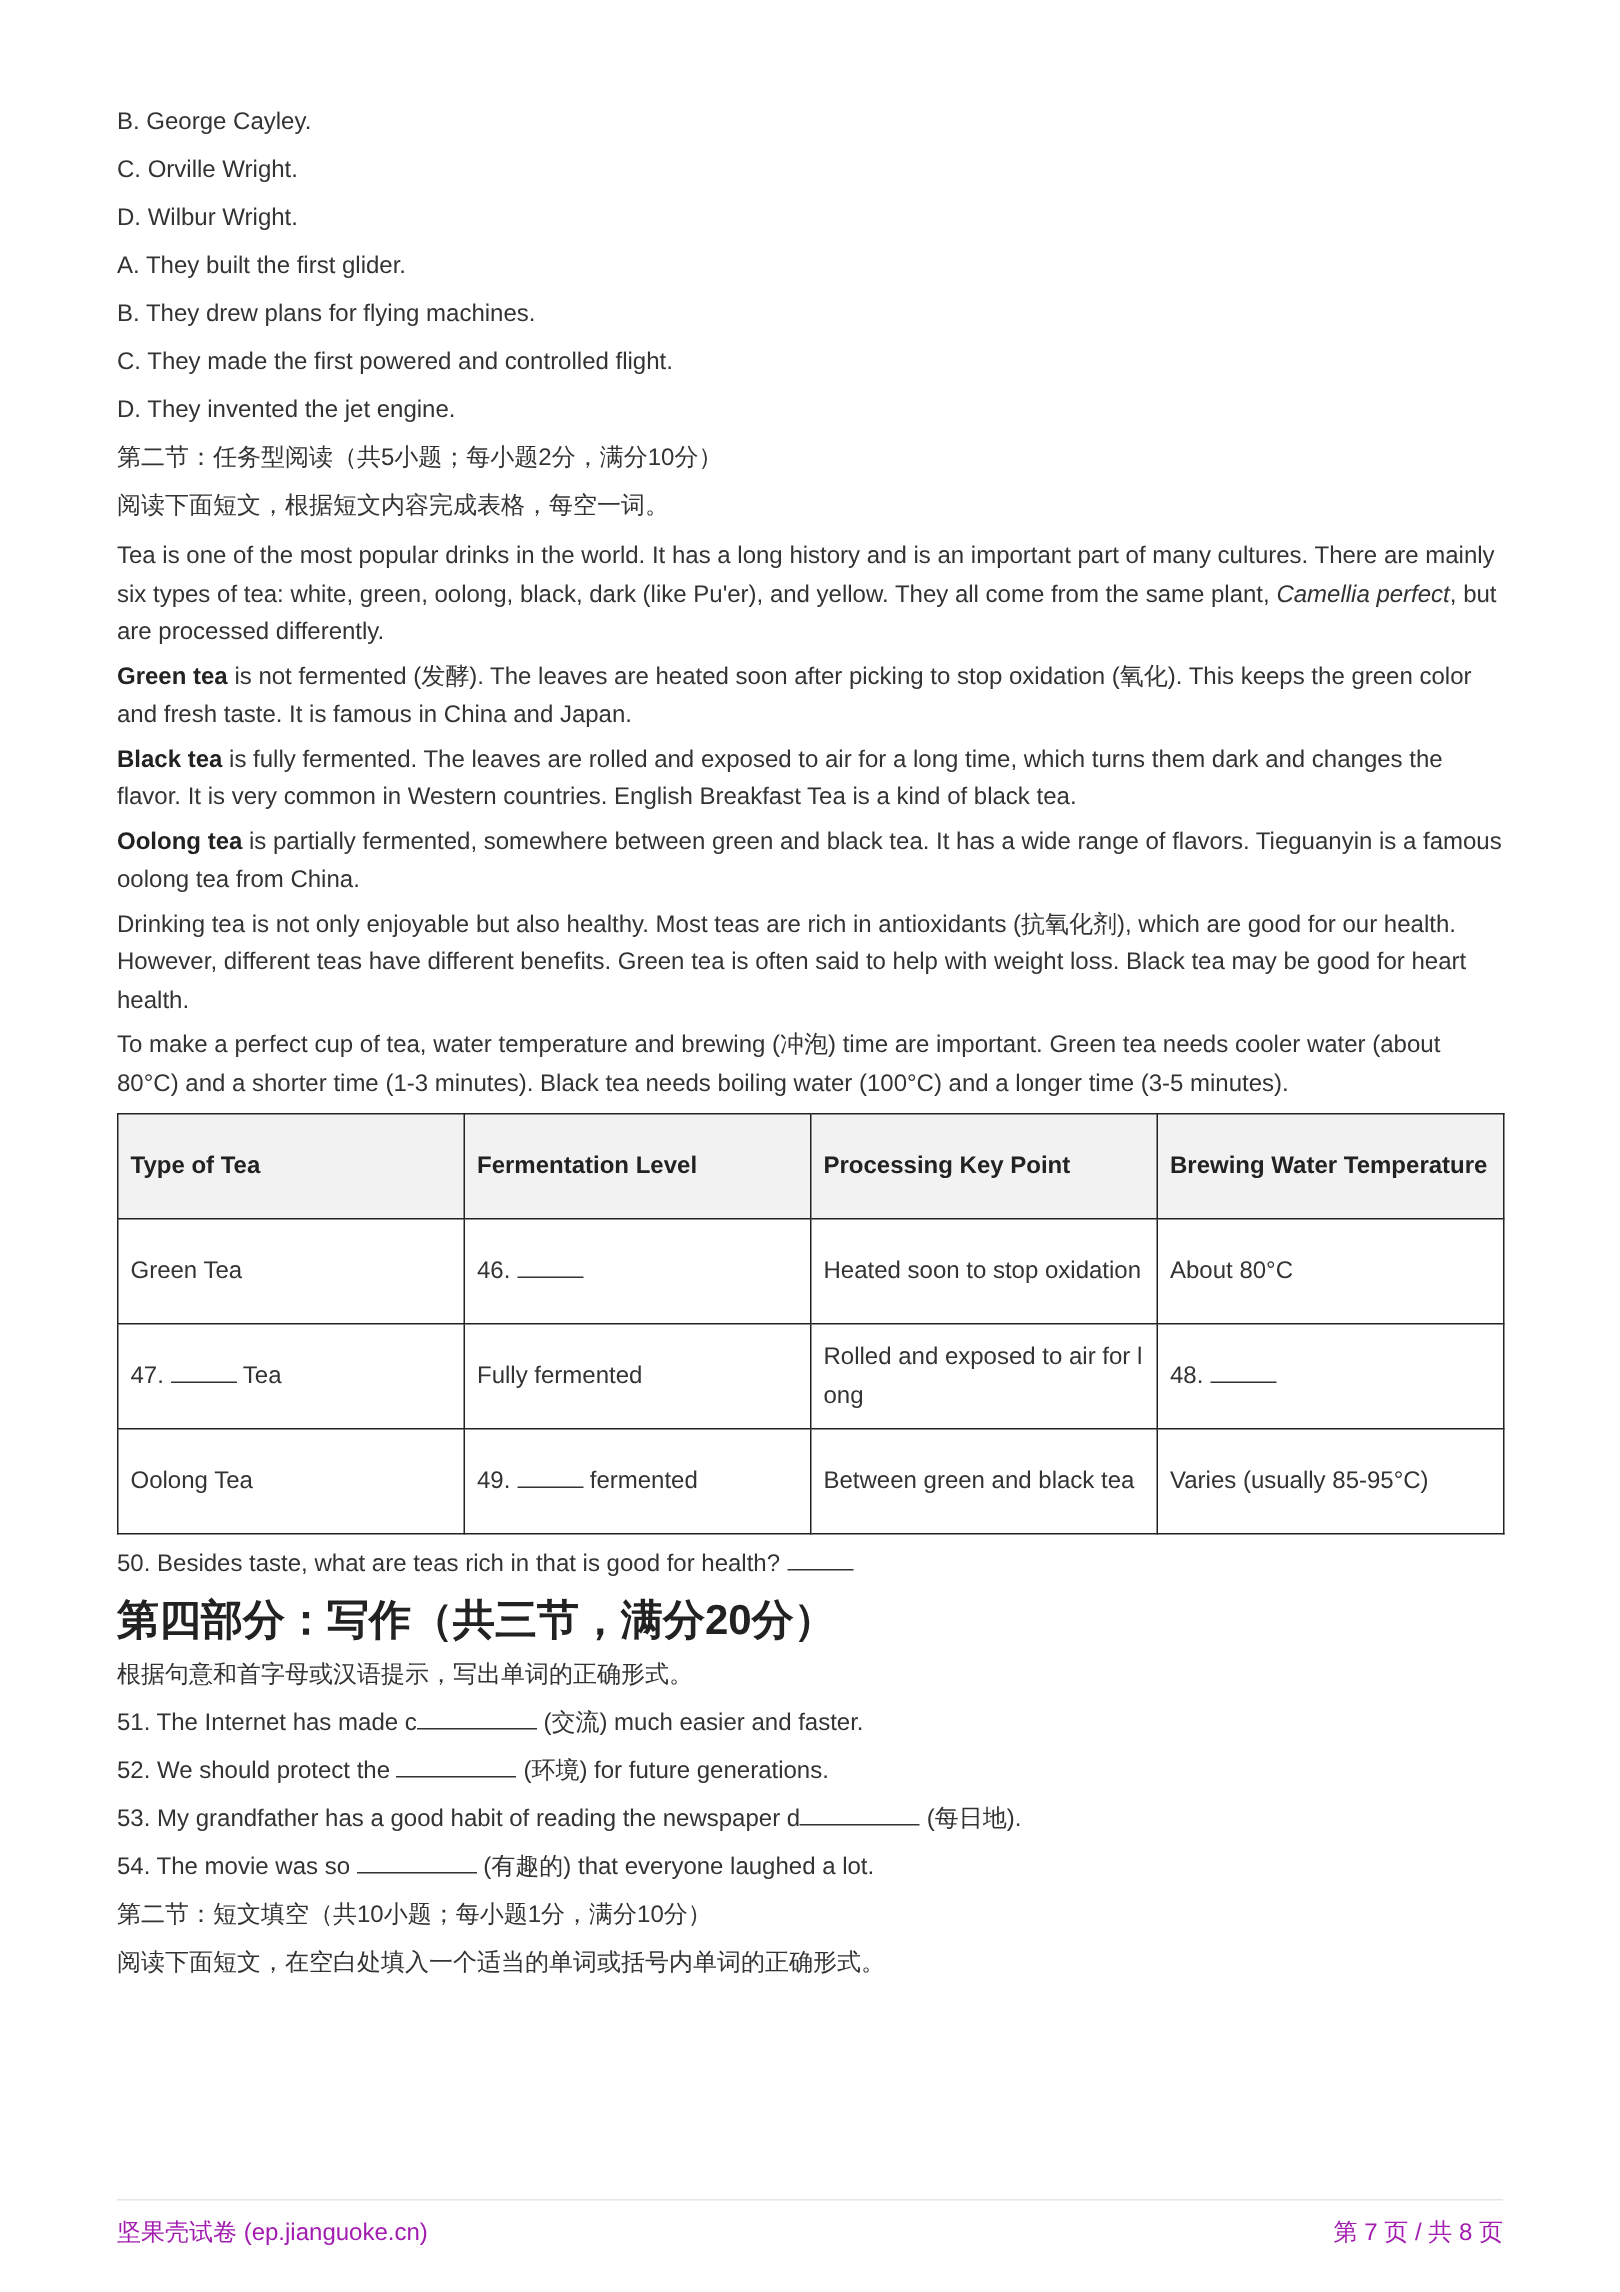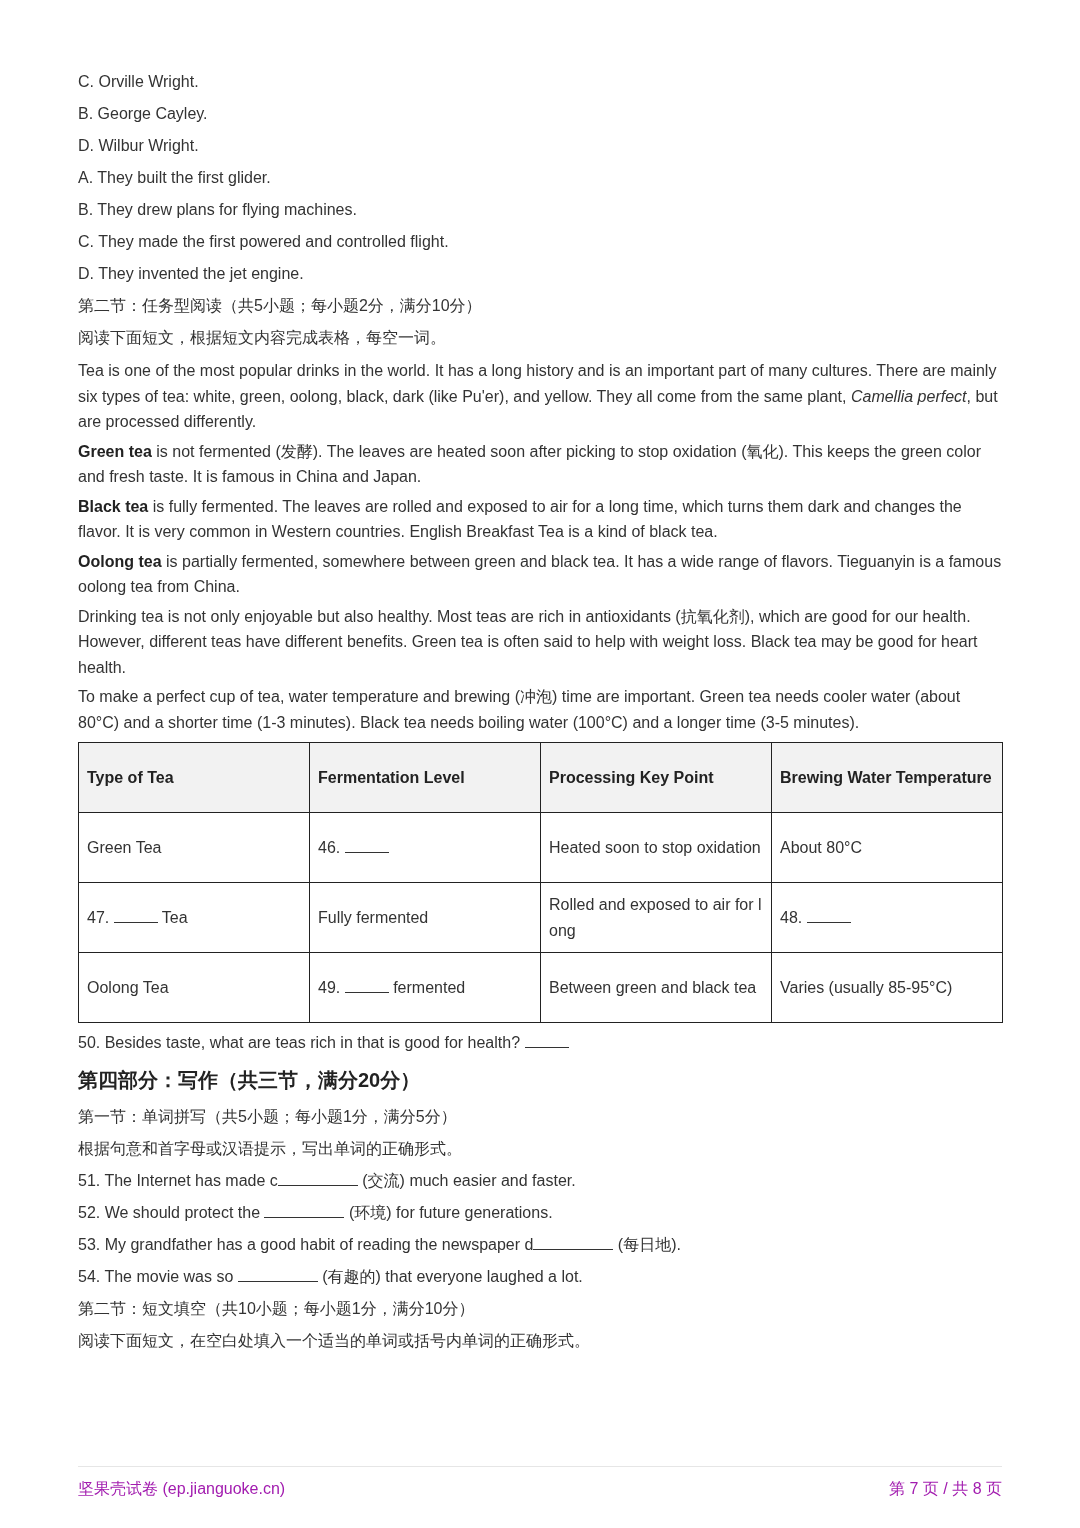--- a/index.html
+++ b/index.html
@@ -53,21 +53,21 @@
     table.tea td { font-weight: normal; color: #333; }
     .blank {
       display: inline-block;
       width: 44px;
       border-bottom: 1px solid #333;
       height: 15px;
       vertical-align: baseline;
     }
     .blank.long { width: 80px; }
     .heading {
-      font-size: 20px;
+      font-size: 28px;
       font-weight: bold;
       color: #222;
       line-height: 42px;
       height: 42px;
       margin-top: 0px;
     }
     .footer {
       position: absolute;
       left: 78px;
       top: 1466px;
@@ -79,22 +79,22 @@
       color: #a21caf;
       font-size: 16px;
       line-height: 24px;
     }
   </style>
 </head>
 <body>
 
 <div class="page">
 
+  <div class="line">B. George Cayley.</div>
   <div class="line">C. Orville Wright.</div>
-  <div class="line">B. George Cayley.</div>
   <div class="line">D. Wilbur Wright.</div>
 
   <div class="line">A. They built the first glider.</div>
   <div class="line">B. They drew plans for flying machines.</div>
   <div class="line">C. They made the first powered and controlled flight.</div>
   <div class="line">D. They invented the jet engine.</div>
 
   <div class="line">第二节：任务型阅读（共5小题；每小题2分，满分10分）</div>
   <div class="line">阅读下面短文，根据短文内容完成表格，每空一词。</div>
 
@@ -144,21 +144,20 @@
         <td>Between green and black tea</td>
         <td>Varies (usually 85-95°C)</td>
       </tr>
     </tbody>
   </table>
 
   <div class="line"><span>50. Besides taste, what are teas rich in that is good for health?</span> <span class="blank"></span></div>
 
   <div class="heading">第四部分：写作（共三节，满分20分）</div>
 
-  <div class="line">第一节：单词拼写（共5小题；每小题1分，满分5分）</div>
   <div class="line">根据句意和首字母或汉语提示，写出单词的正确形式。</div>
 
   <div class="line"><span>51. The Internet has made c</span><span class="blank long"></span><span> (交流) much easier and faster.</span></div>
   <div class="line"><span>52. We should protect the </span><span class="blank long"></span><span> (环境) for future generations.</span></div>
   <div class="line"><span>53. My grandfather has a good habit of reading the newspaper d</span><span class="blank long"></span><span> (每日地).</span></div>
   <div class="line"><span>54. The movie was so </span><span class="blank long"></span><span> (有趣的) that everyone laughed a lot.</span></div>
 
   <div class="line">第二节：短文填空（共10小题；每小题1分，满分10分）</div>
   <div class="line">阅读下面短文，在空白处填入一个适当的单词或括号内单词的正确形式。</div>
 </div>

